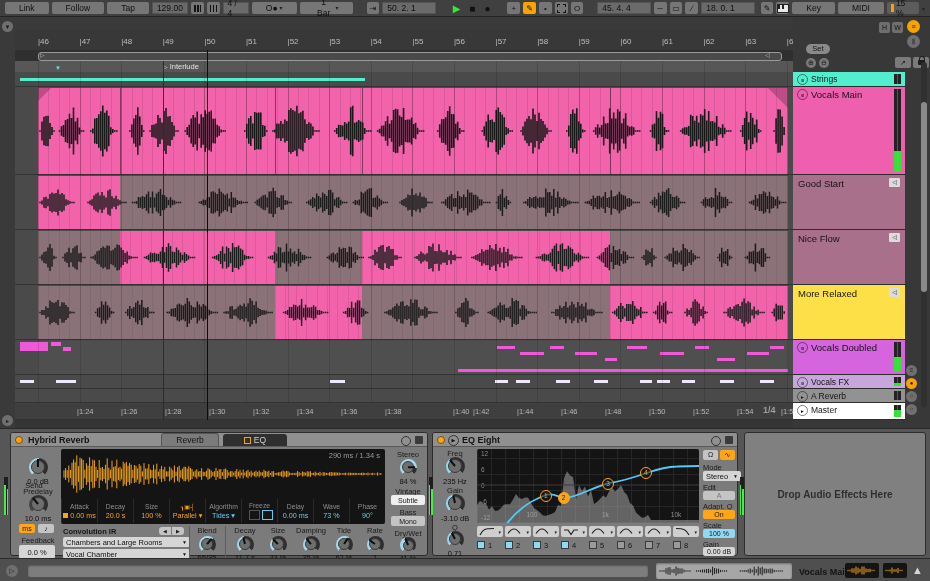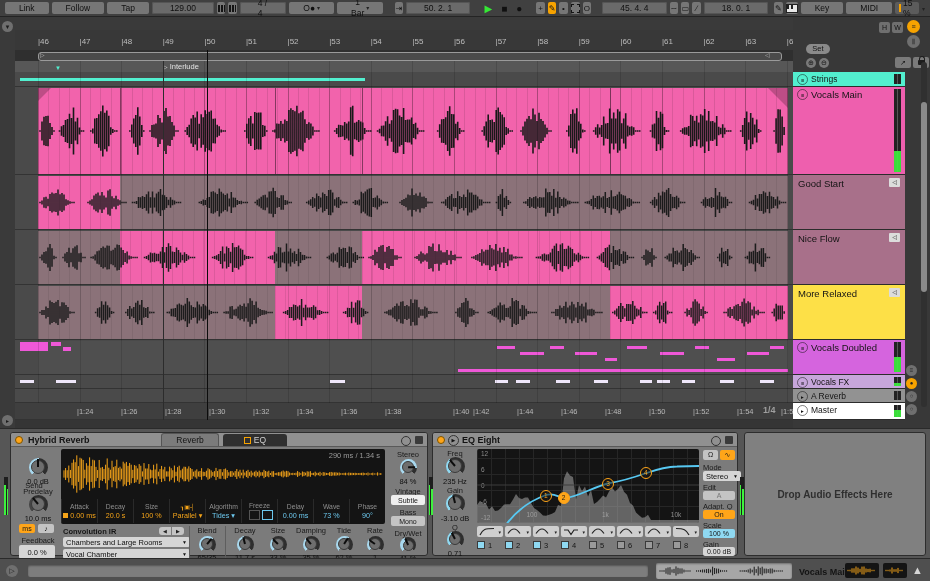--- a/index.html
+++ b/index.html
@@ -4,21 +4,21 @@
 <style>
   html,body{margin:0;padding:0;background:#1e1e1e;}
   body{width:930px;height:581px;overflow:hidden;font-family:"Liberation Sans",sans-serif;}
   #app{position:relative;width:930px;height:581px;background:#3d3d3d;overflow:hidden;}
   
   #toolbar{position:absolute;left:0;top:0;width:930px;height:17px;background:#404040;
     border-bottom:1px solid #242424;display:flex;align-items:center;gap:3px;padding:0 5px;box-sizing:border-box;}
   .tbtn{height:12px;background:#767676;border:none;border-radius:2px;color:#0f0f0f;font-size:8.5px;
     font-family:inherit;padding:0 14px;display:flex;align-items:center;gap:2px;line-height:11px;cursor:default;}
   .tval{height:12px;background:#6a6a6a;border-radius:2px;color:#0f0f0f;font-size:8.5px;
-    padding:0 18px;display:flex;align-items:center;box-shadow:inset 0 0 0 1px #555;}
+    padding:0 5px;display:flex;align-items:center;box-shadow:inset 0 0 0 1px #555;}
   .caret{font-size:6px;color:#222;}
   .sp{width:8px;} .grow{flex:1;}
   .tr-play{color:#35e835;font-size:10px;background:none;border:none;padding:0 3px;}
   .tr-stop{color:#101010;font-size:10px;background:none;border:none;padding:0 3px;}
   .tr-rec{color:#101010;font-size:10px;background:none;border:none;padding:0 3px;}
   .ticon{width:13px;height:12px;background:#767676;border-radius:2px;display:flex;align-items:center;
     justify-content:center;font-size:8px;color:#141414;border:none;padding:0;}
   .ticon.active{background:#f7a300;}
   .bars3{width:7px;height:7px;background:repeating-linear-gradient(90deg,#141414 0 1.5px,transparent 1.5px 3px);}
   .dashbox{width:7px;height:7px;border:1px dashed #141414;}

